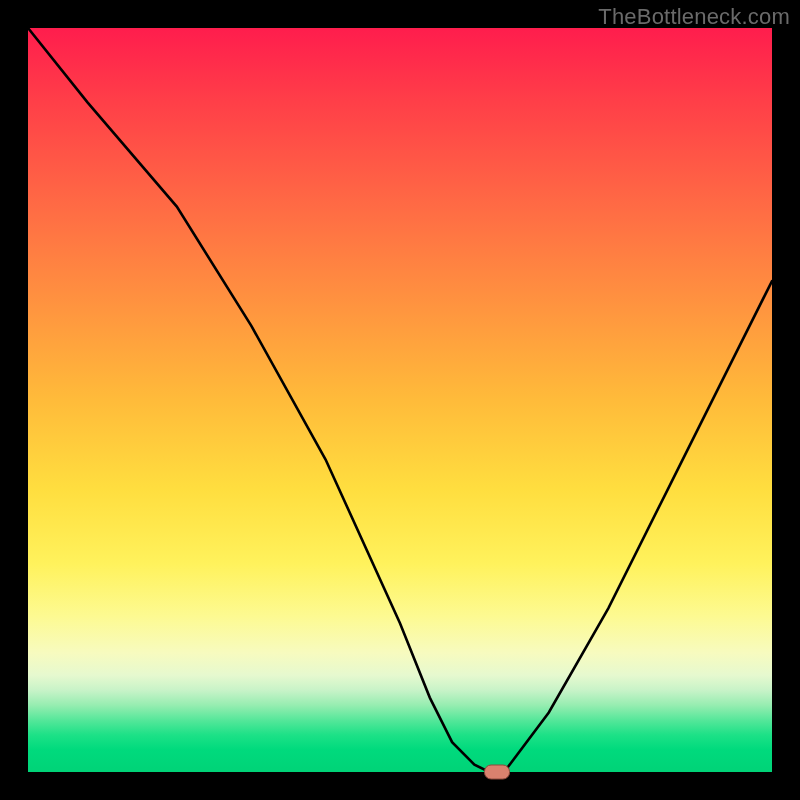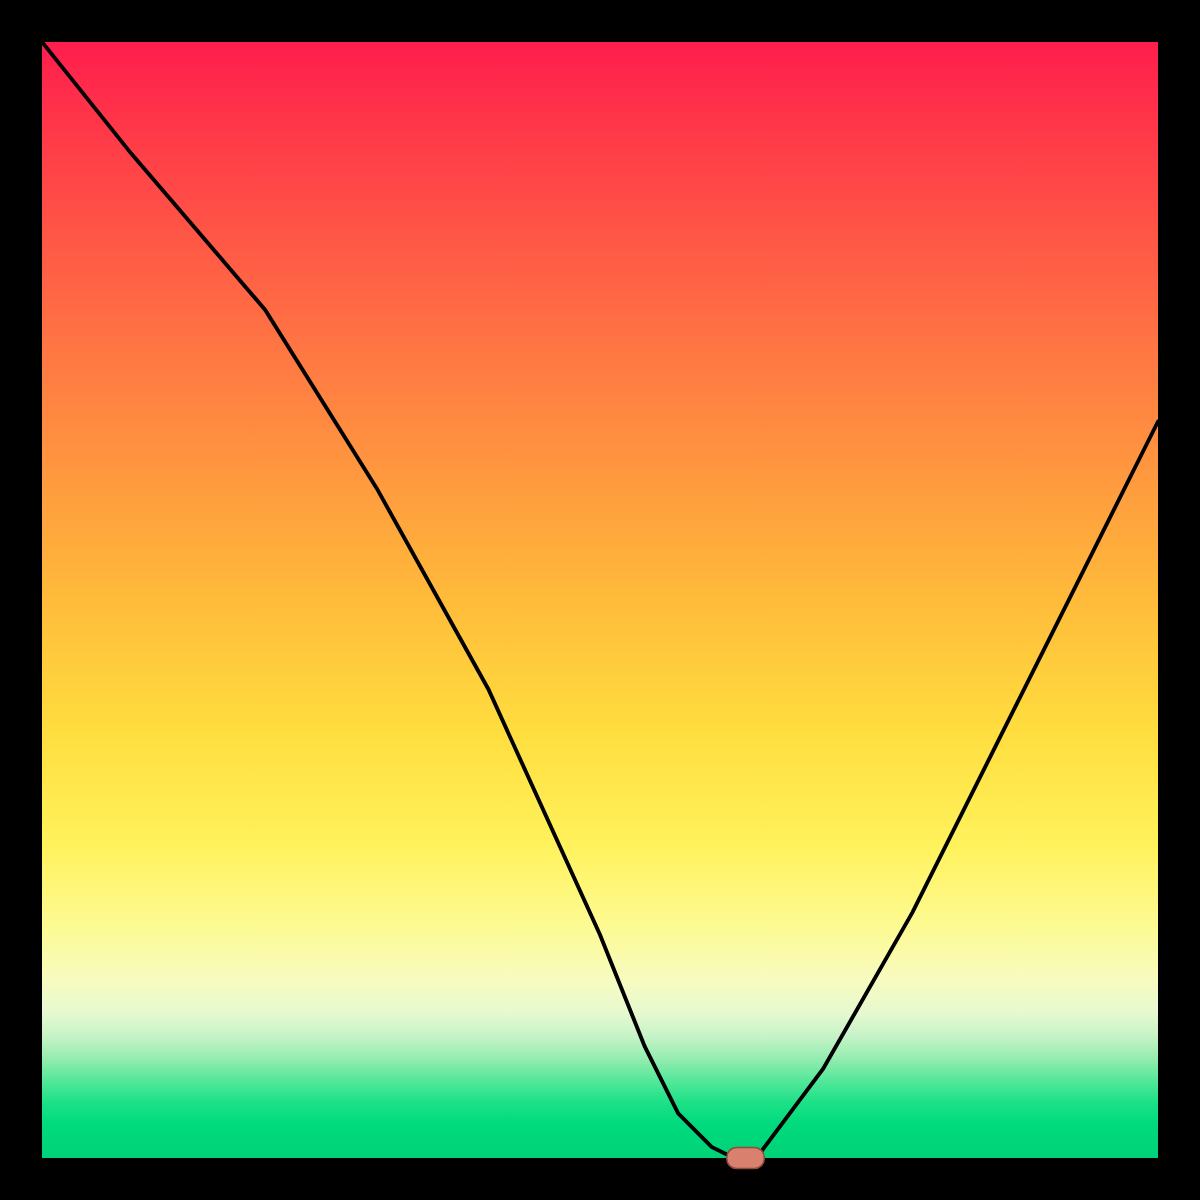--- a/index.html
+++ b/index.html
@@ -80,14 +80,15 @@
   <div class="plot-area">
 
     <svg class="curve" viewBox="0 0 744 744" preserveAspectRatio="none">
       <path fill="none" stroke="#000" stroke-width="2.6" stroke-linecap="round" d="M0.0 0.0 L59.5 74.4 L148.8 178.6 L223.2 297.6 L297.6 431.5 L372.0 595.2 L401.8 669.6 L424.1 714.2 L446.4 736.6 L461.3 744.0 L476.2 744.0 L520.8 684.5 L580.3 580.3 L639.8 461.3 L699.4 342.2 L744.0 253.0"></path>
     </svg>
 
     <div class="marker" style="left:468.7px;top:744.0px;"></div>
 
   </div>
 
+  <div class="watermark">TheBottleneck.com</div>
 
 </div>
 
 </body></html>

